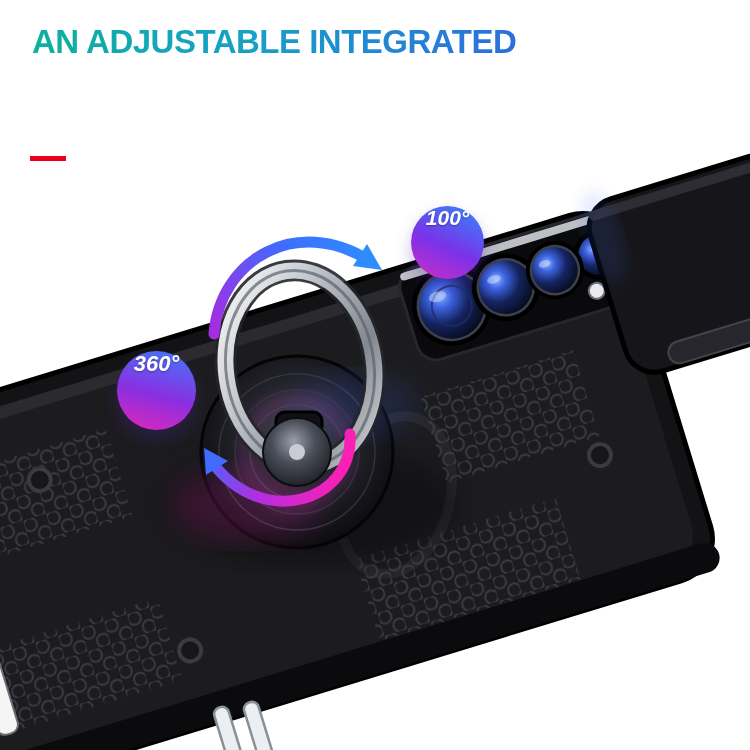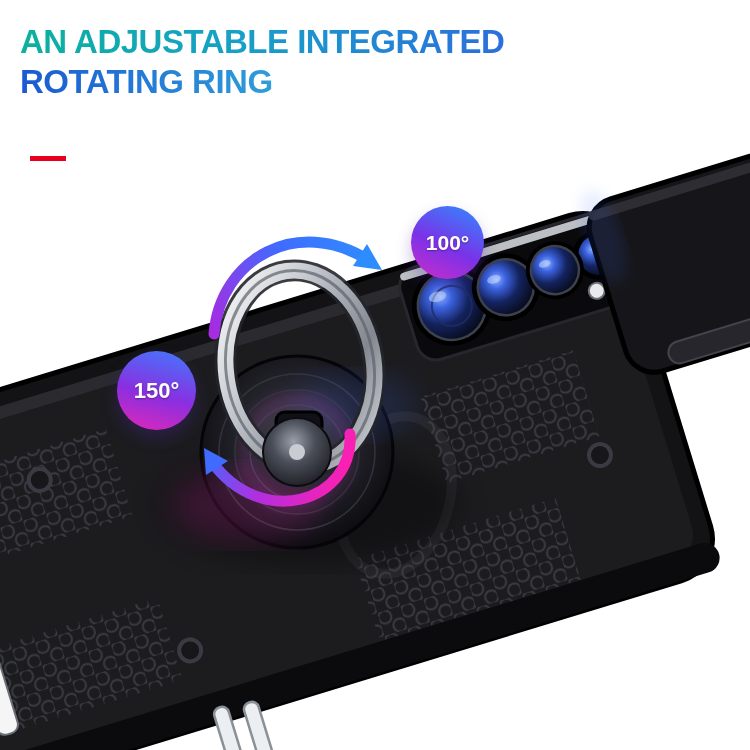--- a/index.html
+++ b/index.html
@@ -2,45 +2,44 @@
 <html><head>
 <meta charset="utf-8">
 <style>
   html,body{margin:0;padding:0;background:#fff;}
   .stage{
     position:relative;width:750px;height:750px;overflow:hidden;background:#ffffff;
     font-family:"Liberation Sans", sans-serif;
   }
   svg.scene{position:absolute;left:0;top:0;width:750px;height:750px;}
   
-  .headline{position:absolute;left:20px;top:22px;font-weight:700;z-index:5;}
+  .headline{position:absolute;left:32px;top:22px;font-weight:700;z-index:5;}
   .hl{font-size:33px;line-height:40px;letter-spacing:-0.5px;width:max-content;
       -webkit-background-clip:text;background-clip:text;color:transparent;}
   .hl1{background-image:linear-gradient(90deg,#0cb19d 0%,#17a0c8 45%,#2b6fdd 100%);}
   .hl2{background-image:linear-gradient(90deg,#0cb19d 0%,#2486d6 55%,#2b6fdd 100%);}
   .hl3{background-image:linear-gradient(90deg,#1b59d2 0%,#2f9ed9 100%);}
   .dash{position:absolute;left:30px;top:156px;width:36px;height:5px;background:#e8001c;z-index:5;}
   
-  .badge{position:absolute;border-radius:50%;display:flex;align-items:center;justify-content:center;
+  .badge{position:absolute;border-radius:50%;display:flex;align-items:flex-start;justify-content:center;
          color:#fff;font-weight:700;z-index:6;
          text-shadow:0 1px 2px rgba(0,0,0,.35);
-         box-shadow:0 8px 16px rgba(80,40,170,.30);}
+         box-shadow:0 8px 16px rgba(80,40,170,.30);font-style:italic;}
   .badge-100{left:411px;top:206px;width:73px;height:73px;font-size:21px;
              background:linear-gradient(205deg,#2f8cff 0%,#7a32e8 55%,#d02cc8 100%);}
   .badge-360{left:117px;top:351px;width:79px;height:79px;font-size:22px;
              background:linear-gradient(195deg,#3f7bff 0%,#8a2fe0 55%,#e227b8 100%);}
 </style>
 </head>
 <body>
 
 <div class="stage">
 
   <div class="headline">
     <div class="hl hl1">AN ADJUSTABLE INTEGRATED</div>
-    <div class="hl hl3">ROTATING RING</div>
   </div>
   <div class="dash"></div>
 
   <svg class="scene" viewBox="0 0 750 750">
     <defs>
       <radialGradient id="lensG" cx="38%" cy="32%" r="75%">
         <stop offset="0%" stop-color="#8fb2ff"></stop>
         <stop offset="22%" stop-color="#3c63e0"></stop>
         <stop offset="55%" stop-color="#14235e"></stop>
         <stop offset="100%" stop-color="#05070f"></stop>
@@ -180,16 +179,16 @@
       <polygon points="382,270 353,266 367,244" fill="#2f8cff"></polygon>
       <path d="M 350 434 C 354 502, 262 530, 212 462" fill="none" stroke="url(#arrBotG)" stroke-width="11" stroke-linecap="round"></path>
       <polygon points="204,448 228,461 206,475" fill="#3f6bff"></polygon>
     </g>
   </svg>
 
   <div class="badge badge-100">
     <span>100°</span>
   </div>
   <div class="badge badge-360">
-    <span>150°</span>
+    <span>360°</span>
   </div>
 
 </div>
 
 </body></html>

